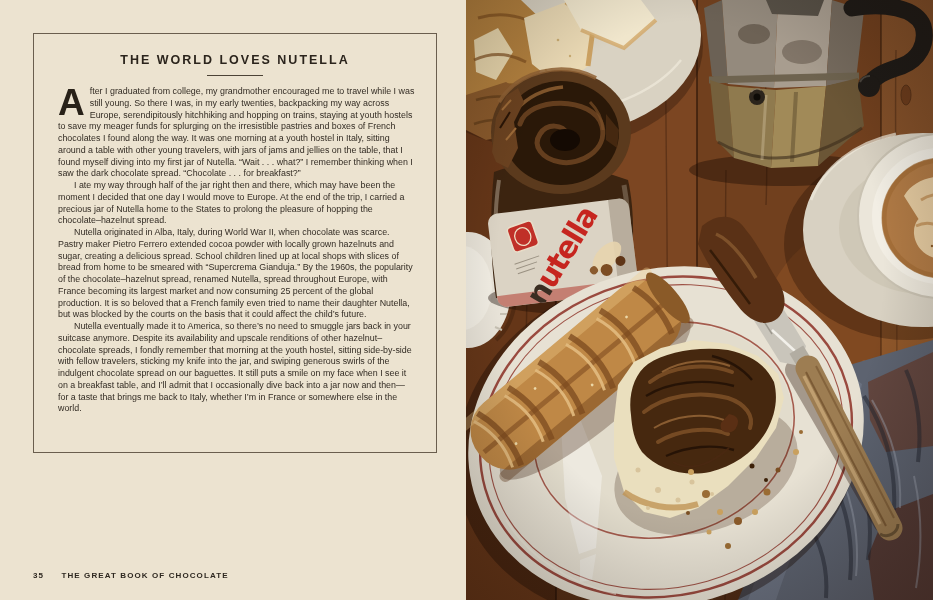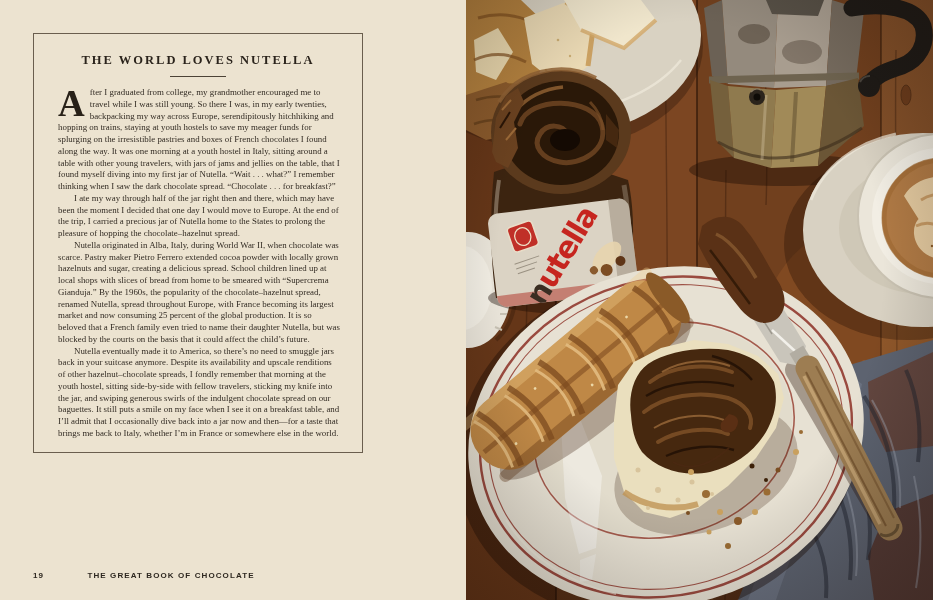--- a/index.html
+++ b/index.html
@@ -1,51 +1,51 @@
 <!DOCTYPE html>
 <html style="--page-bg: #ece3d0; --ink: #332c24; --box-border: #6a5e4e; --nutella-red: #c6251f; --plate-stripe: #8c2f24; --napkin-blue: #5d6370; --wood-brown: #74431f;"><head>
 <meta charset="utf-8">
 <style>
   html,body{margin:0;padding:0;background:#777;}
   .spread{position:relative;width:933px;height:600px;overflow:hidden;
     background:var(--page-bg,#ece3d0);font-family:"Liberation Sans",sans-serif;}
   .page-left{position:absolute;left:0;top:0;width:466px;height:600px;background:var(--page-bg,#ece3d0);}
-  .text-box{position:absolute;left:33px;top:33px;width:330px;height:420px;
-    border:1px solid var(--box-border,#6a5e4e);box-sizing:border-box;font-family:Liberation Serif, serif;}
+  .text-box{position:absolute;left:33px;top:33px;width:404px;height:420px;
+    border:1px solid var(--box-border,#6a5e4e);box-sizing:border-box;}
   .chapter-title{margin:19px 10px 0;text-align:center;font-size:12.5px;font-weight:bold;
     letter-spacing:2px;color:#2b241c;}
   .title-rule{width:56px;border-top:1px solid #4c4336;margin:8px auto 10px;height:0;}
   .body-text{margin:0 21px 0 24px;font-size:8.9px;line-height:11.75px;color:var(--ink,#332c24);}
   .body-text p{margin:0;}
   .body-text p.indent{text-indent:16px;}
   .dropcap{float:left;font-size:37px;line-height:30px;font-weight:bold;color:#282118;margin:2px 5px 0 0;}
   .page-footer{position:absolute;left:33px;top:571px;font-size:8px;font-weight:bold;
     letter-spacing:1.1px;color:#2e2820;white-space:nowrap;}
-  .page-footer .book-title{margin-left:40px;}
+  .page-footer .book-title{margin-left:14px;}
   .page-right{position:absolute;left:466px;top:0;width:467px;height:600px;background:#6b3a1a;}
   .page-right svg{display:block;}
 </style>
 </head>
 <body>
 
 <div class="spread">
 
   <section class="page-left">
     <div class="text-box">
       <h1 class="chapter-title">THE WORLD LOVES NUTELLA</h1>
       <div class="title-rule"></div>
       <div class="body-text">
         <p><span class="dropcap">A</span><span>fter I graduated from college, my grandmother encouraged me to travel while I was still young. So there I was, in my early twenties, backpacking my way across Europe, serendipitously hitchhiking and hopping on trains, staying at youth hostels to save my meager funds for splurging on the irresistible pastries and boxes of French chocolates I found along the way. It was one morning at a youth hostel in Italy, sitting around a table with other young travelers, with jars of jams and jellies on the table, that I found myself diving into my first jar of Nutella. “Wait . . . what?” I remember thinking when I saw the dark chocolate spread. “Chocolate . . . for breakfast?”</span></p>
         <p class="indent">I ate my way through half of the jar right then and there, which may have been the moment I decided that one day I would move to Europe. At the end of the trip, I carried a precious jar of Nutella home to the States to prolong the pleasure of hopping the chocolate–hazelnut spread.</p>
         <p class="indent">Nutella originated in Alba, Italy, during World War II, when chocolate was scarce. Pastry maker Pietro Ferrero extended cocoa powder with locally grown hazelnuts and sugar, creating a delicious spread. School children lined up at local shops with slices of bread from home to be smeared with “Supercrema Gianduja.” By the 1960s, the popularity of the chocolate–hazelnut spread, renamed Nutella, spread throughout Europe, with France becoming its largest market and now consuming 25 percent of the global production. It is so beloved that a French family even tried to name their daughter Nutella, but was blocked by the courts on the basis that it could affect the child’s future.</p>
         <p class="indent">Nutella eventually made it to America, so there’s no need to smuggle jars back in your suitcase anymore. Despite its availability and upscale renditions of other hazelnut–chocolate spreads, I fondly remember that morning at the youth hostel, sitting side-by-side with fellow travelers, sticking my knife into the jar, and swiping generous swirls of the indulgent chocolate spread on our baguettes. It still puts a smile on my face when I see it on a breakfast table, and I’ll admit that I occasionally dive back into a jar now and then—for a taste that brings me back to Italy, whether I’m in France or somewhere else in the world.</p>
       </div>
     </div>
     <footer class="page-footer">
-      <span>19</span>
+      <span>35</span>
       <span class="book-title">THE GREAT BOOK OF CHOCOLATE</span>
     </footer>
   </section>
 
   <section class="page-right">
   <svg width="467" height="600" viewBox="0 0 467 600" xmlns="http://www.w3.org/2000/svg">
     <defs>
       <radialGradient id="vig" cx="48%" cy="45%" r="75%">
         <stop offset="55%" stop-color="rgba(0,0,0,0)"></stop>
         <stop offset="100%" stop-color="rgba(24,10,3,0.30)"></stop>

